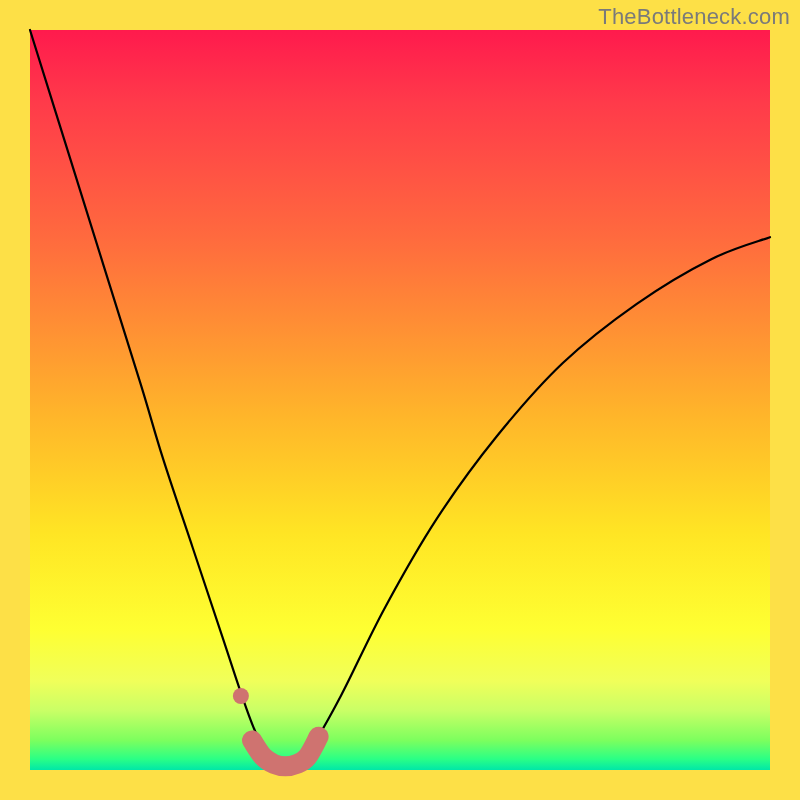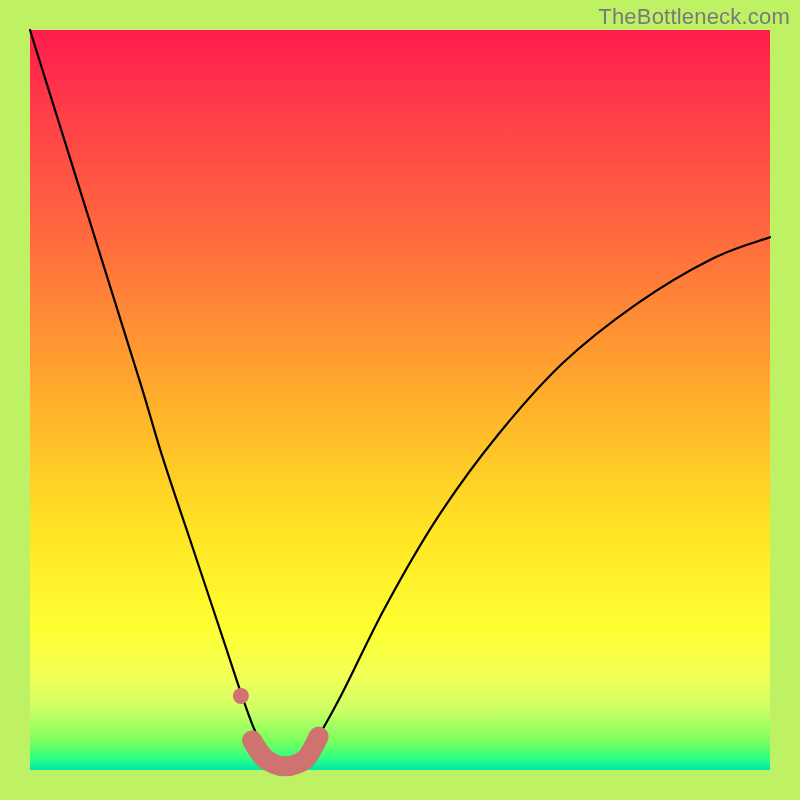--- a/index.html
+++ b/index.html
@@ -8,21 +8,21 @@
     width: 800px;
     height: 800px;
     overflow: hidden;
     background: #000;
     font-family: Arial, Helvetica, sans-serif;
   }
   .frame {
     position: relative;
     width: 800px;
     height: 800px;
-    background: #bef264;
+    background: #fde047;
   }
   .plot-area {
     position: absolute;
     left: 30px;
     top: 30px;
     width: 740px;
     height: 740px;
     
     background: linear-gradient(to bottom,
       #ff1a4d 0%,

